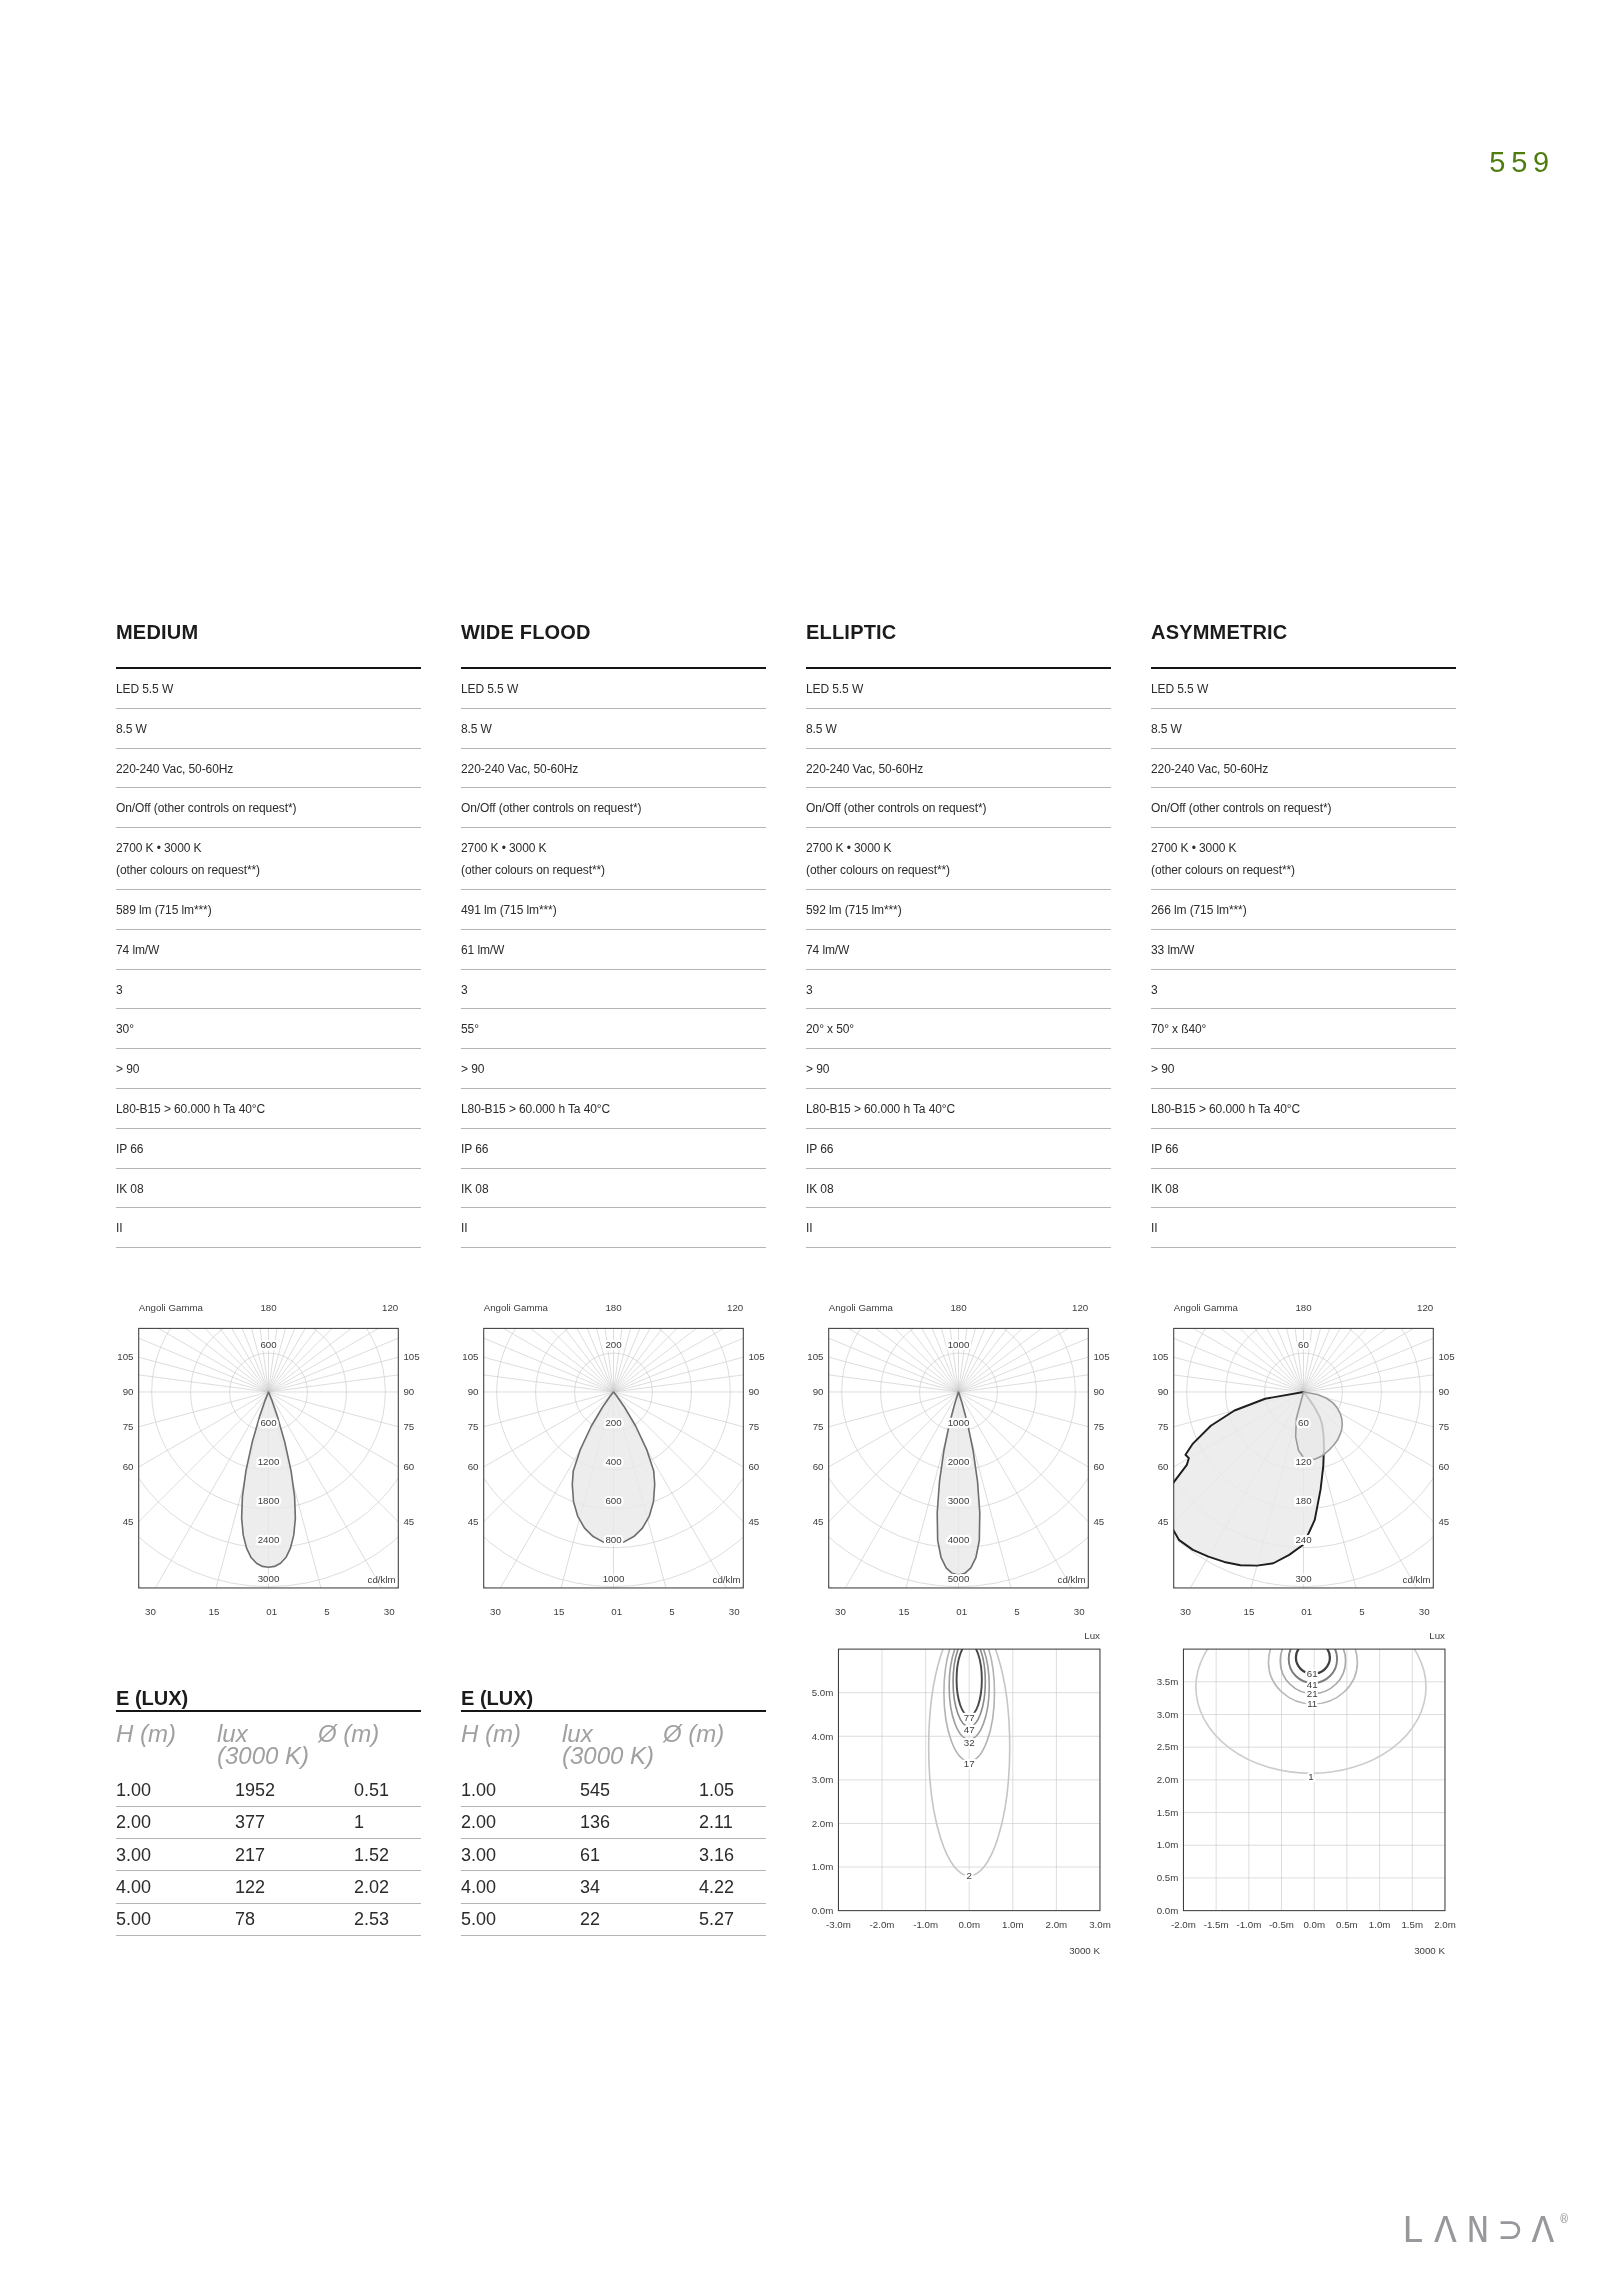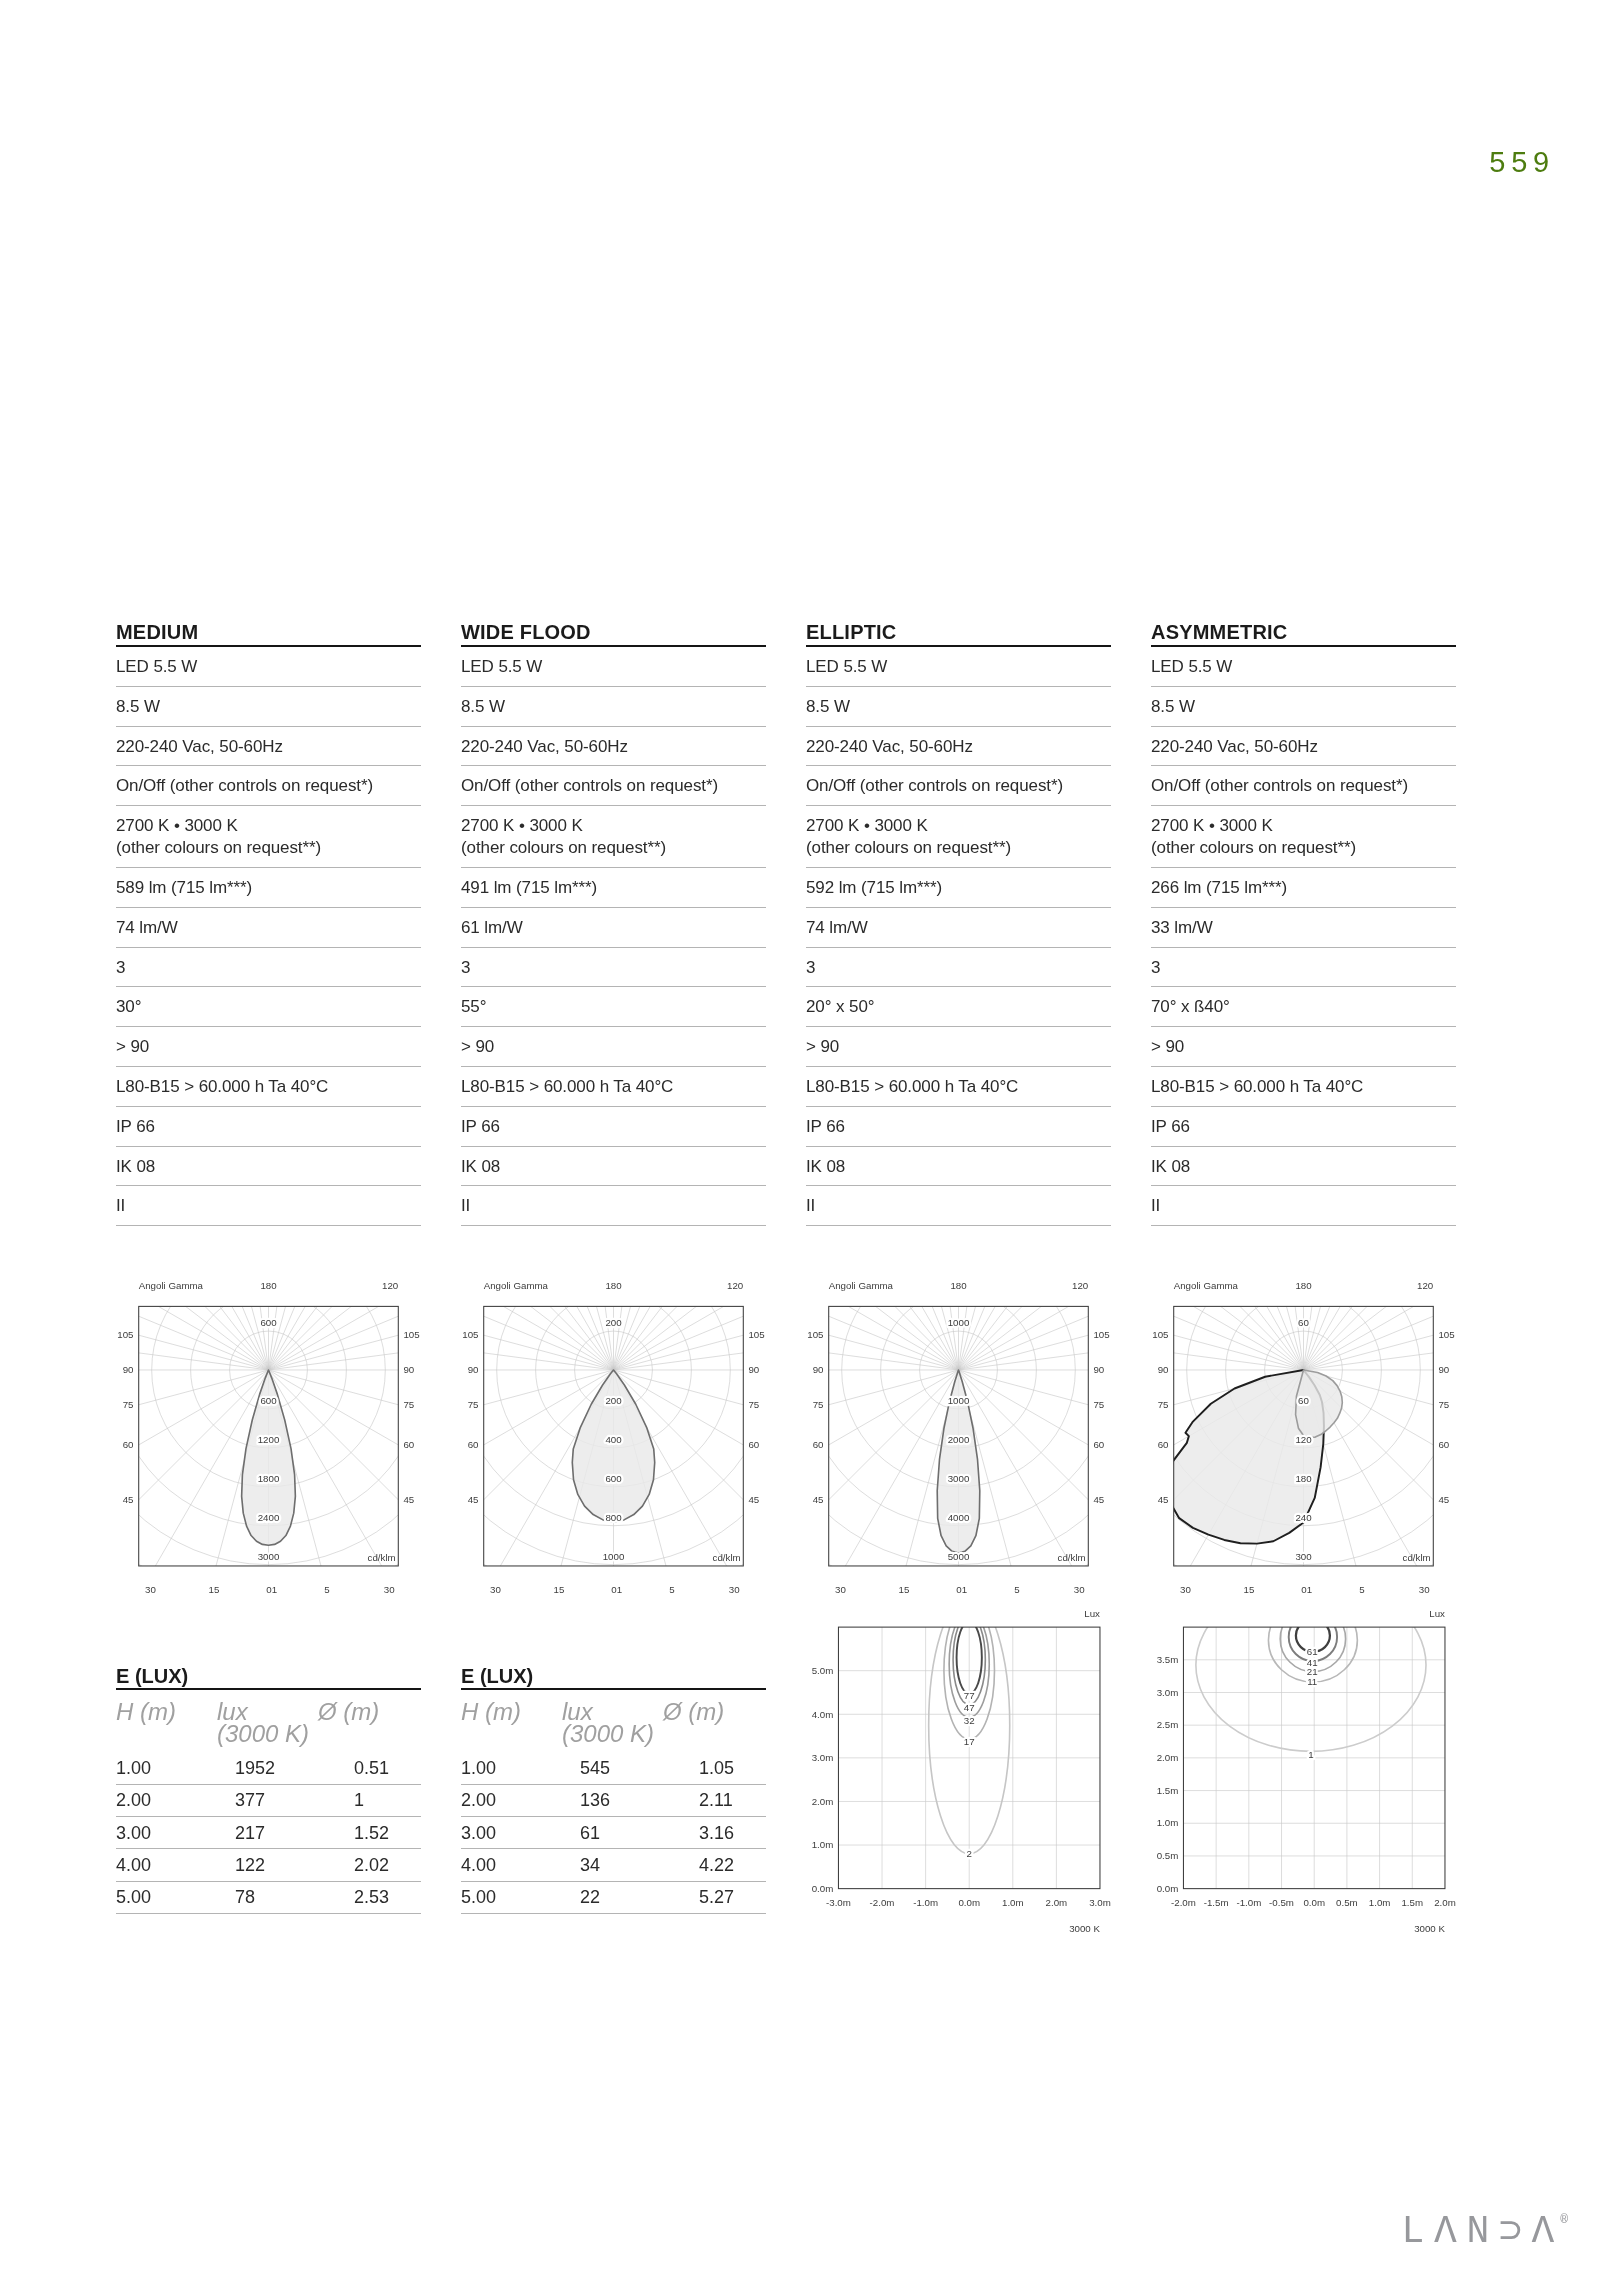--- a/index.html
+++ b/index.html
@@ -1,21 +1,21 @@
 <!DOCTYPE html>
 <html style="font-size:10.4px"><head>
 <meta charset="utf-8">
 <style>
   html,body{margin:0;padding:0;background:#ffffff;}
   body{font-family:"Liberation Sans","DejaVu Sans",sans-serif;-webkit-font-smoothing:antialiased;color:#2b2b2b;}
   .page{position:relative;width:1623px;height:2295px;background:#ffffff;overflow:hidden;}
   .page-number{position:absolute;top:146px;right:68px;font-size:29px;letter-spacing:5.8px;color:#4d7c0f;}
   .columns{position:absolute;left:116px;top:621px;display:grid;grid-template-columns:repeat(4,305px);column-gap:40px;align-items:start;}
-  .col-title{font-size:20px;font-weight:700;color:#1b1b1b;letter-spacing:0.2px;padding-bottom:1px;border-bottom:2.6px solid #151515;}
-  .spec-row{font-size:17px;color:#2b2b2b;line-height:22px;letter-spacing:-0.1px;padding:9px 0 7.8px;border-bottom:1px solid #b4b4b4;white-space:pre-line;}
+  .col-title{font-size:20px;font-weight:700;color:#1b1b1b;letter-spacing:0.2px;padding-bottom:23px;border-bottom:2.6px solid #151515;}
+  .spec-row{font-size:12px;color:#2b2b2b;line-height:22px;letter-spacing:-0.1px;padding:9px 0 7.8px;border-bottom:1px solid #b4b4b4;white-space:pre-line;}
   svg.chart{display:block;margin-top:43px;}
   svg.chart--contour{margin-top:0;}
   .elux{margin-top:61px;}
   .elux-title{font-size:20px;font-weight:700;color:#1b1b1b;border-bottom:2.6px solid #151515;}
   .elux-head{display:grid;grid-template-columns:101px 101px 104px;font-size:24px;font-style:italic;color:#a0a0a0;line-height:22px;padding:10.4px 0 7.8px;white-space:pre-line;}
   .elux-row{display:grid;grid-template-columns:101px 101px 104px;font-size:18px;color:#2b2b2b;line-height:21px;padding:5.8px 0 4.5px;border-bottom:1px solid #b4b4b4;gap:18px;}
   .brand{position:absolute;top:2207px;right:55px;color:#97989c;font-size:38px;letter-spacing:9.7px;font-weight:400;white-space:nowrap;font-family:Liberation Mono, monospace;}
   .brand .reg{font-size:13px;vertical-align:19.5px;letter-spacing:0;margin-left:-3.9px;}
   svg text{font-family:"Liberation Sans","DejaVu Sans",sans-serif;}
   .ct{font-size:15px;fill:#3d3d3d;}

